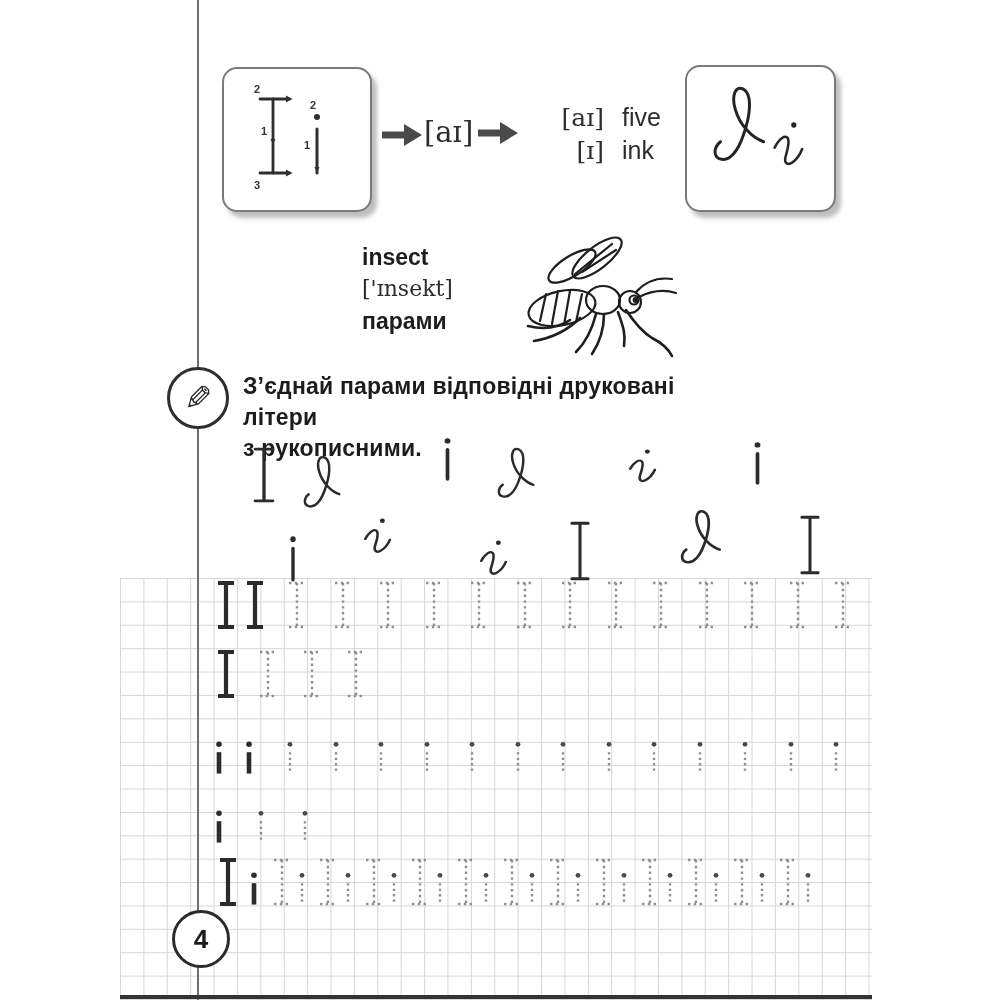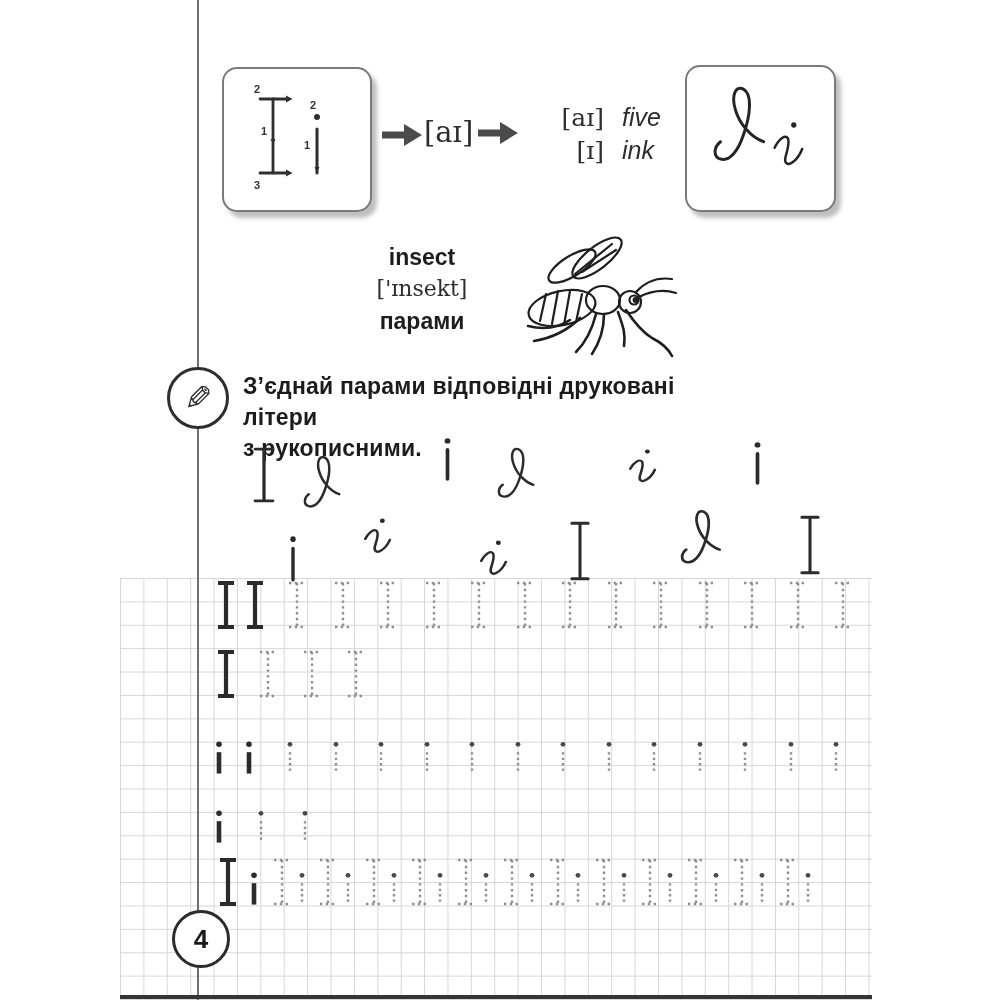--- a/index.html
+++ b/index.html
@@ -16,22 +16,22 @@
   #print-box{left:222px;top:67px;width:146px;height:141px;}
   #cursive-box{left:685px;top:65px;width:147px;height:143px;}
   .arrow{position:absolute;width:44px;height:26px;}
   #arrow-1{left:380px;top:122px;}
   #arrow-2{left:476px;top:120px;}
   .transcription-main{position:absolute;left:424px;top:115px;font-family:"DejaVu Serif",serif;
      font-size:29px;color:#2d2d2d;}
   .examples{position:absolute;left:550px;top:101px;font-size:25px;color:#2d2d2d;}
   .examples .ex-row{display:flex;gap:18px;line-height:33px;}
   .examples .snd{width:54px;text-align:right;font-family:"DejaVu Serif",serif;}
-  .examples .wrd{font-family:"Liberation Sans",sans-serif;font-weight:500;font-style:italic;}
-  .vocab{position:absolute;left:362px;top:241px;width:120px;text-align:center;line-height:32px;}
+  .examples .wrd{font-family:"Liberation Sans",sans-serif;font-weight:500;}
+  .vocab{position:absolute;left:362px;top:241px;width:120px;line-height:32px;}
   .vocab .w{font-weight:700;font-size:23px;color:#1d1d1d;}
   .vocab .t{font-family:"DejaVu Serif",serif;font-size:22px;color:#2d2d2d;}
   .vocab .tr{font-weight:700;font-size:23px;color:#1d1d1d;}
   #insect-art{position:absolute;left:500px;top:220px;width:190px;height:148px;}
   .task-circle{position:absolute;left:167px;top:367px;width:56px;height:56px;border:3px solid #2e2e2e;
      border-radius:50%;background:#fff;display:flex;align-items:center;justify-content:center;z-index:3;}
   .task-circle .pencil{font-size:34px;color:#2e2e2e;transform:scaleX(-1);}
   .task-text{position:absolute;left:243px;top:371px;width:500px;font-size:23px;font-weight:600;
      line-height:31px;color:#1c1c1c;letter-spacing:.2px;}
   .abs{position:absolute;}

